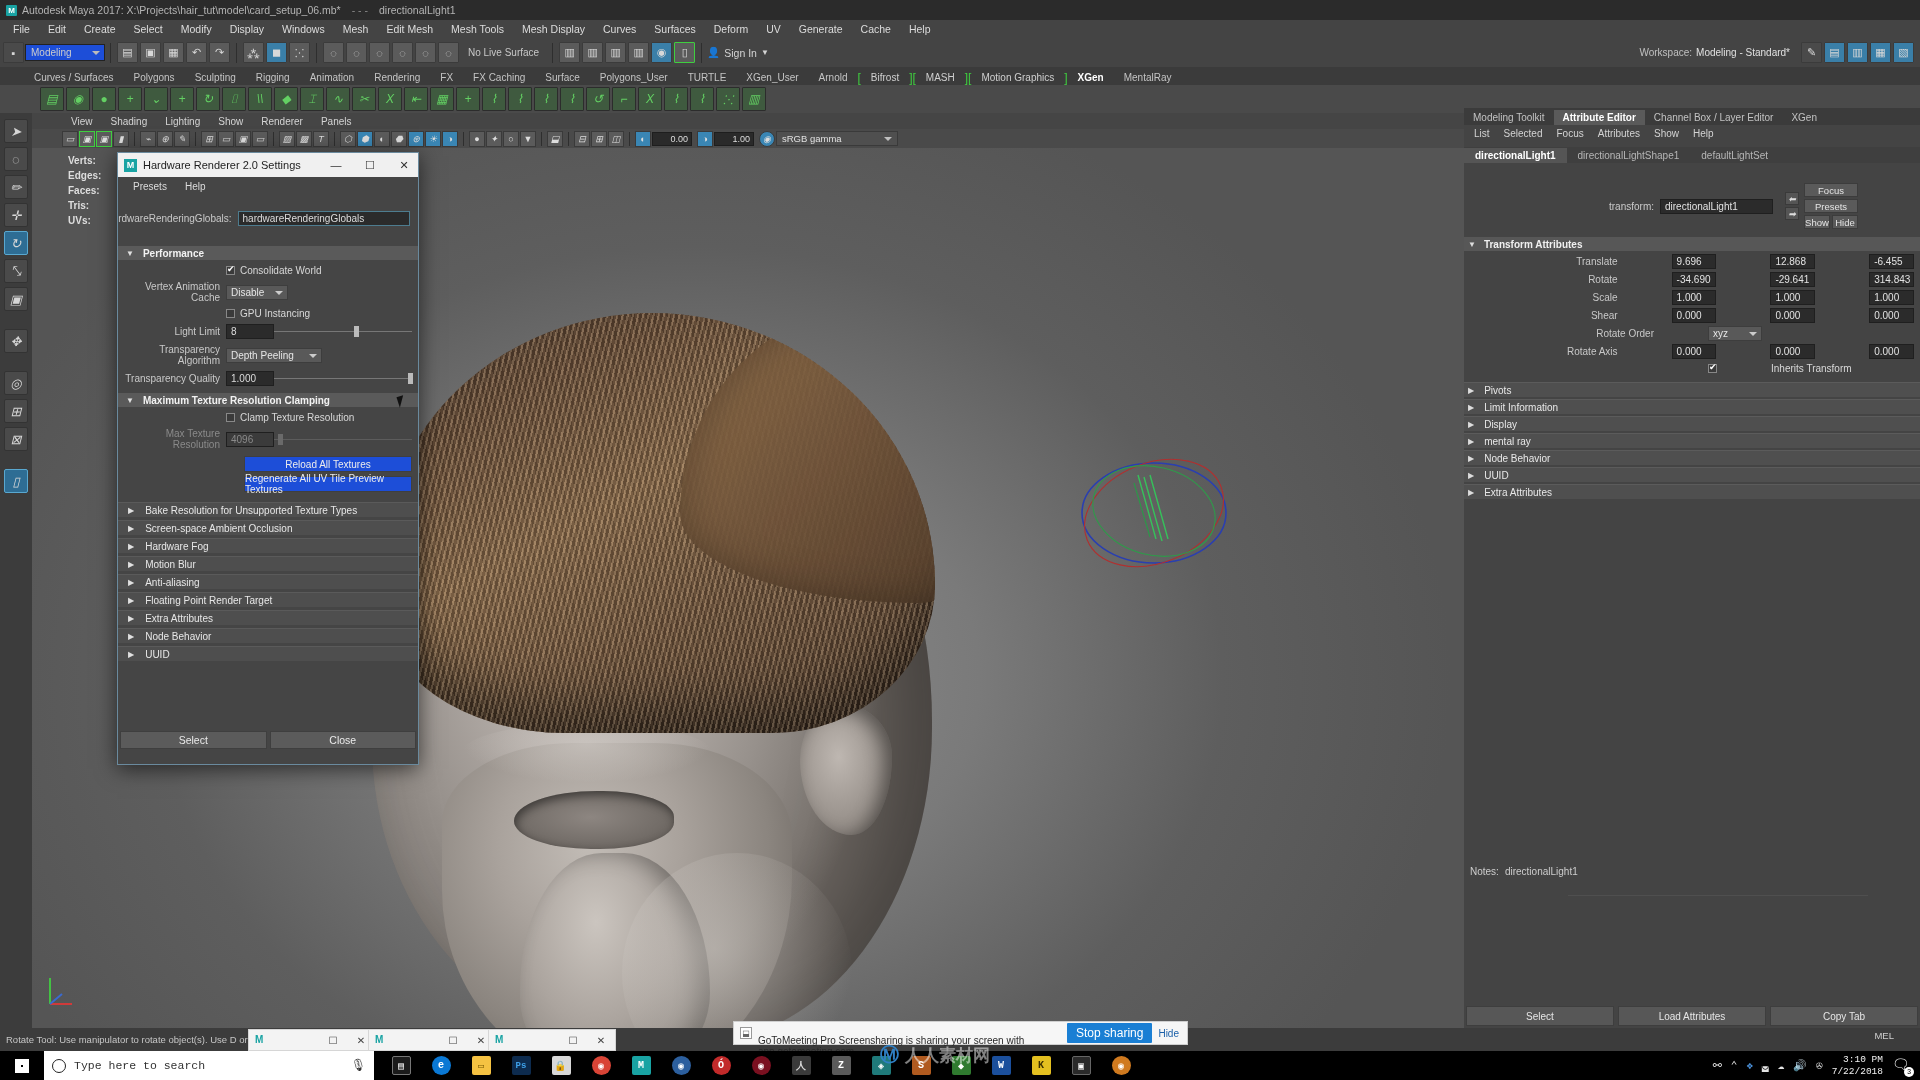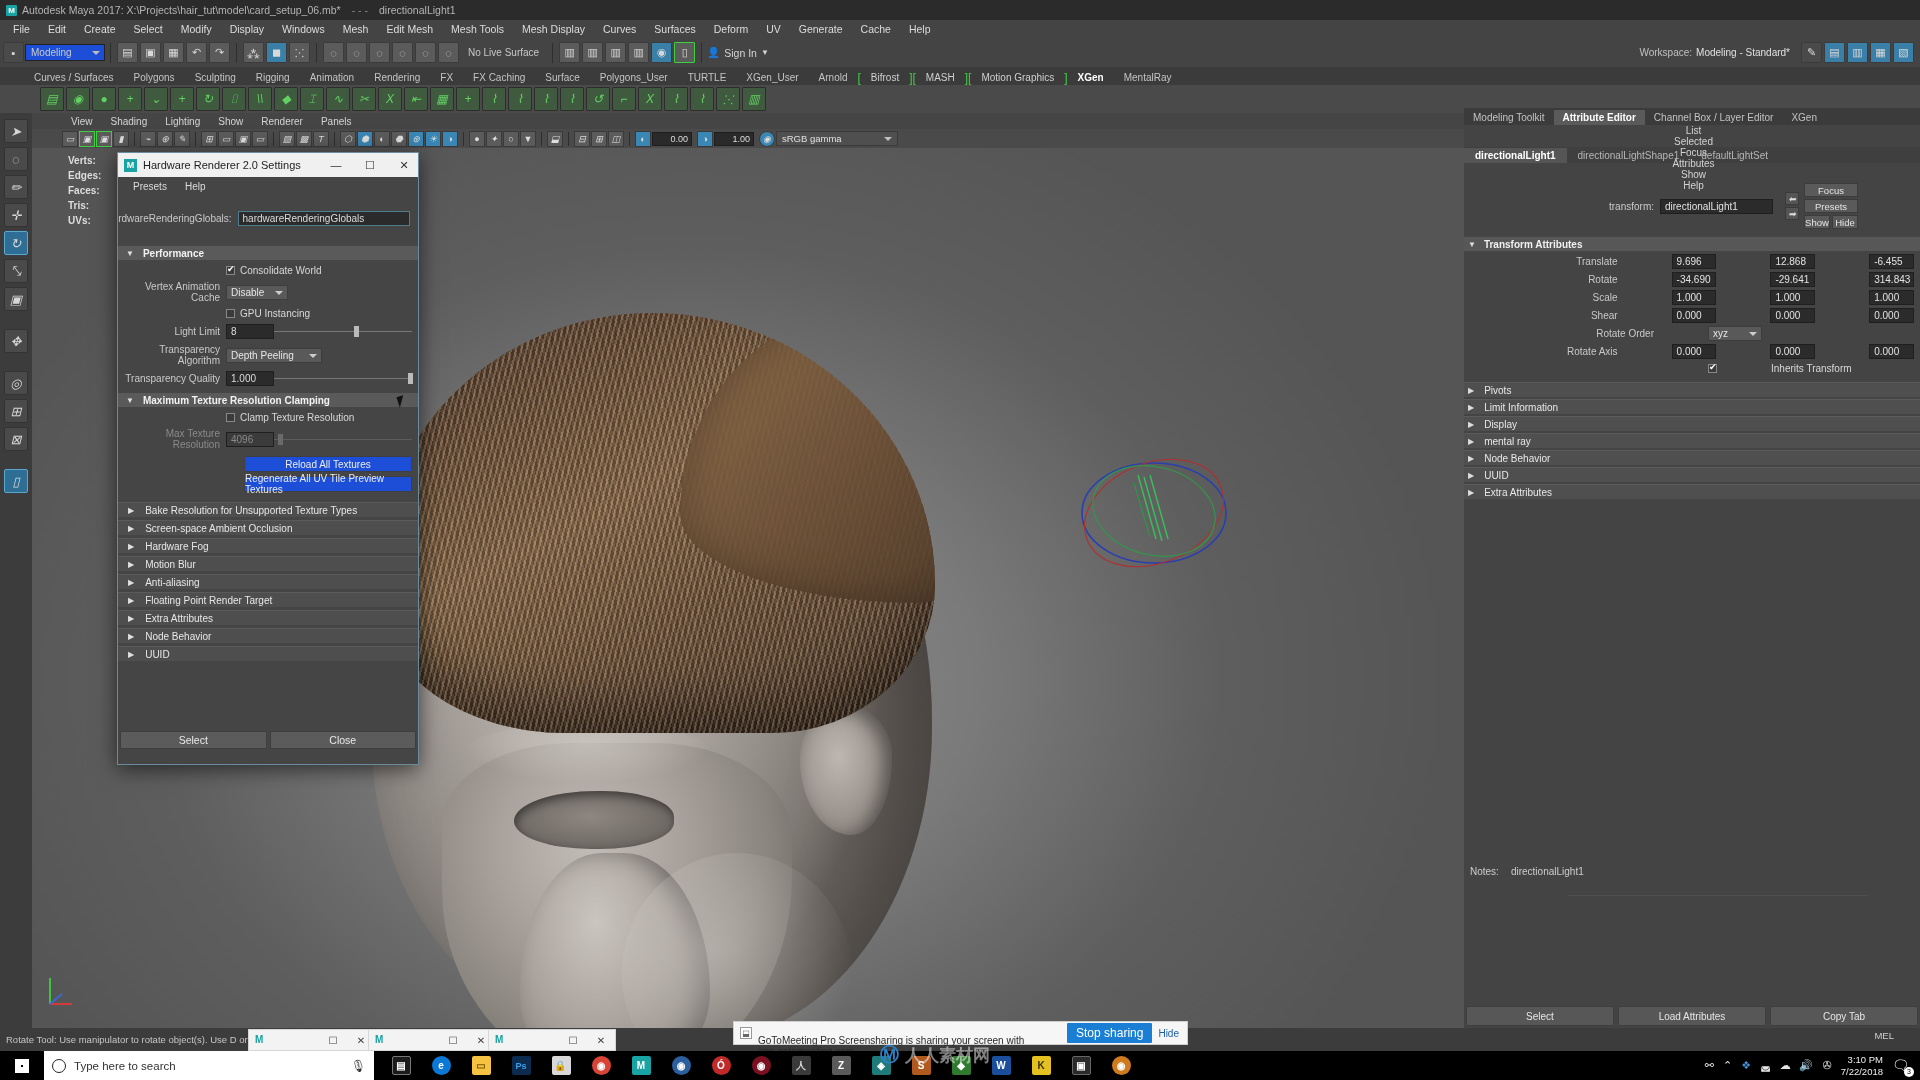--- a/index.html
+++ b/index.html
@@ -231,21 +231,21 @@
   .axis { position:absolute; left:12px; bottom:18px; width:40px; height:40px; }
 
   
   .rpanel {
     position:absolute; left:1464px; top:108px; width:456px; height:920px;
     background:#444444;
   }
   .rp-tabs { display:flex; align-items:flex-end; height:17px; background:#3b3b3b; }
   .rp-tabs .t { font-size:10px; color:#c2c2c2; padding:2px 9px; white-space:nowrap;}
   .rp-tabs .t.active { background:#5a5a5a; color:#fff; font-weight:bold; }
-  .rp-menu { display:flex; height:16px; align-items:center; background:#444; padding-left:3px;flex-direction:column; }
+  .rp-menu { display:flex; height:16px; align-items:center; background:#444; padding-left:3px; }
   .rp-menu .m { font-size:10px; color:#d3d3d3; padding:0 7px; }
   .node-tabs { display:flex; height:16px; align-items:flex-end; margin-top:6px;
     background:#3f3f3f; }
   .node-tabs .nt { font-size:10px; color:#b6b6b6; padding:2px 11px; }
   .node-tabs .nt.active { background:#555; color:#fff; font-weight:bold; }
 
   .xform-row { display:flex; align-items:center; margin-top:20px; padding:0 0 0 0; }
   .xform-row .lab { width:196px; text-align:right; font-size:10px; color:#cacaca;
     padding-right:6px; }
   .tfield {
@@ -365,21 +365,21 @@
   .gtm .ico { width:12px;height:12px; border:1px solid #999; background:#fff;
      font-size:8px; color:#666; text-align:center; line-height:11px; }
   .gtm .msg { font-size:10px; color:#2a2a2a; flex:1;margin-top:25px; }
   .gtm .stop { background:#1a7fd4; color:#fff; font-size:12px; padding:3px 9px;
      border-radius:1px; }
   .gtm .hide { font-size:10px; color:#1a5fa8; padding-right:8px; }
 
   
   .wtaskbar {
     position:absolute; left:0; top:1051px; width:1920px; height:29px;
-    background:#000000; display:flex; 
+    background:#000000; display:flex; font-family:Liberation Mono, monospace;
   }
   .winlogo { width:44px; height:29px; display:flex;align-items:center;justify-content:center; }
   .winlogo .sq { width:14px;height:14px;
     background:
       linear-gradient(to right, #fff 0 46%, transparent 46% 54%, #fff 54% 100%),
       linear-gradient(to bottom, #fff 0 46%, transparent 46% 54%, #fff 54% 100%);
     background-blend-mode:multiply;
   }
   .searchbox {
     width:330px; height:29px; background:#ffffff; display:flex; align-items:center;
@@ -1013,21 +1013,21 @@
         <span class="caret">▶</span>
         <span class="nm">UUID</span>
       </div>
       <div class="collapsed">
         <span class="caret">▶</span>
         <span class="nm">Extra Attributes</span>
       </div>
     </div>
 
     <div class="notes">
-      <div style="display:flex;gap:12px;align-items:flex-start">
+      <div style="display:flex;gap:6px;align-items:flex-start">
         <span class="nl">Notes:</span>
         <span class="nl">directionalLight1</span>
       </div>
       <div style="margin-top:18px;border-top:1px solid #4f4f4f;width:300px;margin-left:98px"></div>
     </div>
 
     <div class="rp-foot">
       <div class="fb">Select</div>
       <div class="fb">Load Attributes</div>
       <div class="fb">Copy Tab</div>

